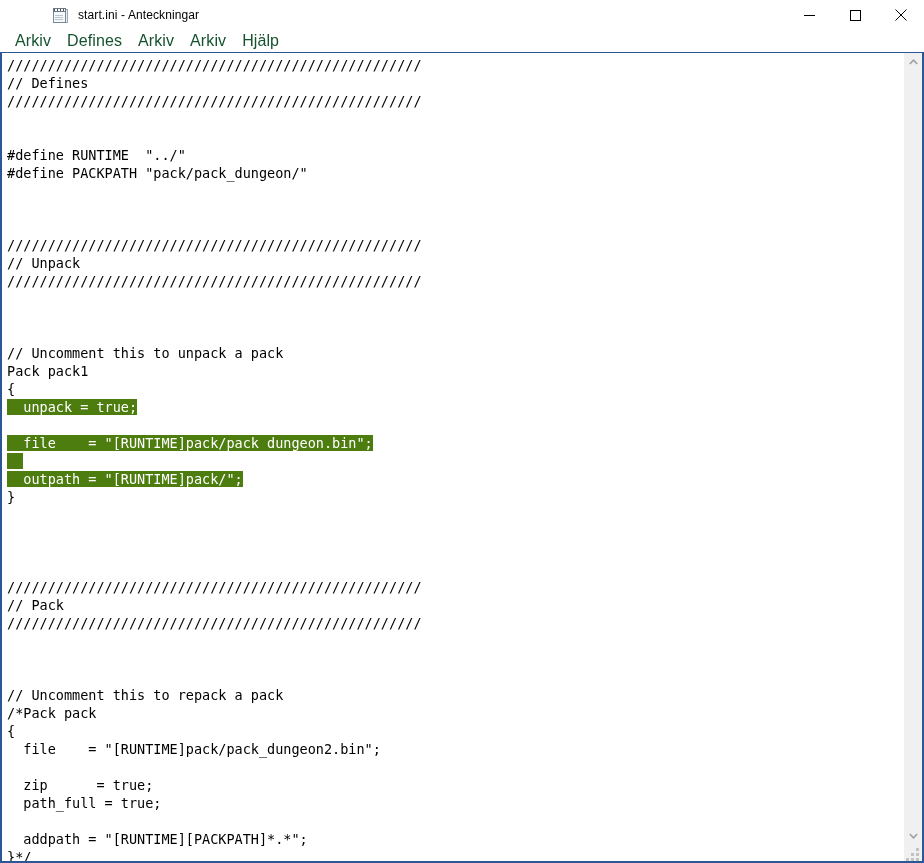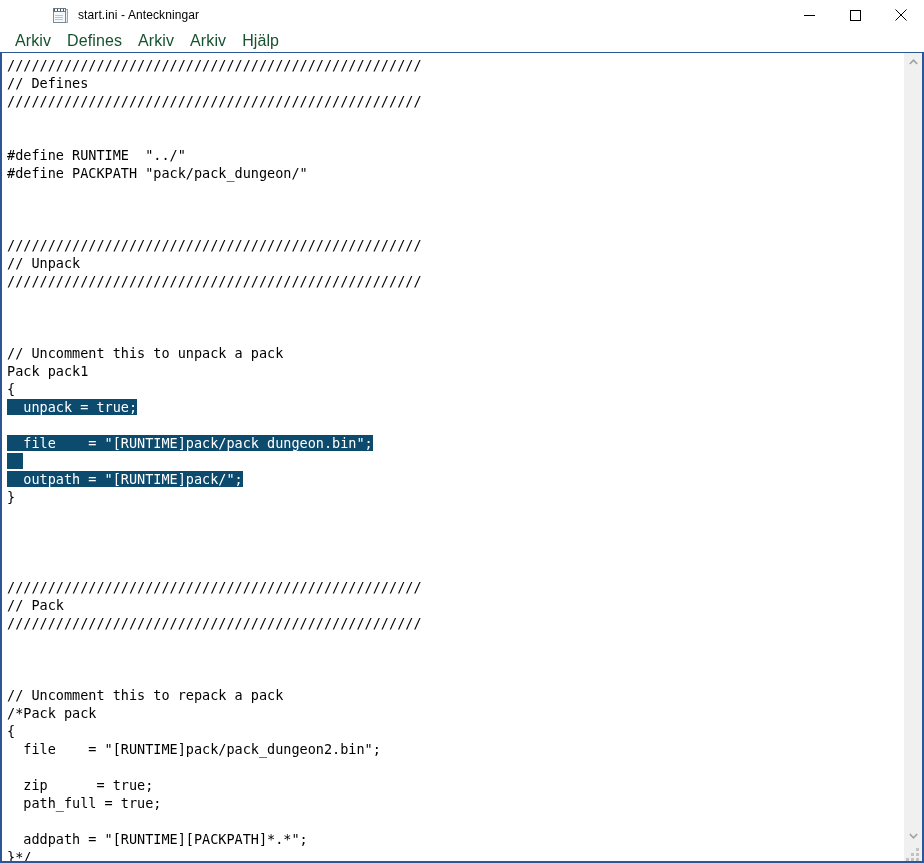--- a/index.html
+++ b/index.html
@@ -150,21 +150,21 @@
     padding: 0 0 0 5px;
     font-family: "DejaVu Sans Mono", "Liberation Mono", monospace;
     font-size: 13.5px;
     line-height: 18px;
     color: #000000;
     white-space: pre;
     position: relative;
     z-index: 2;
   }
   .code .ln { display: block; height: 18px; }
-  .code .sel { background: #0c4a6e; color: #ffffff; }
+  .code .sel { background: #4d7c0f; color: #ffffff; }
 
   
   .scrollbar {
     width: 17px;
     min-width: 17px;
     background: #f0f0f0;
     display: flex;
     flex-direction: column;
     position: relative;
     border-left: 1px solid #f0f0f0;

